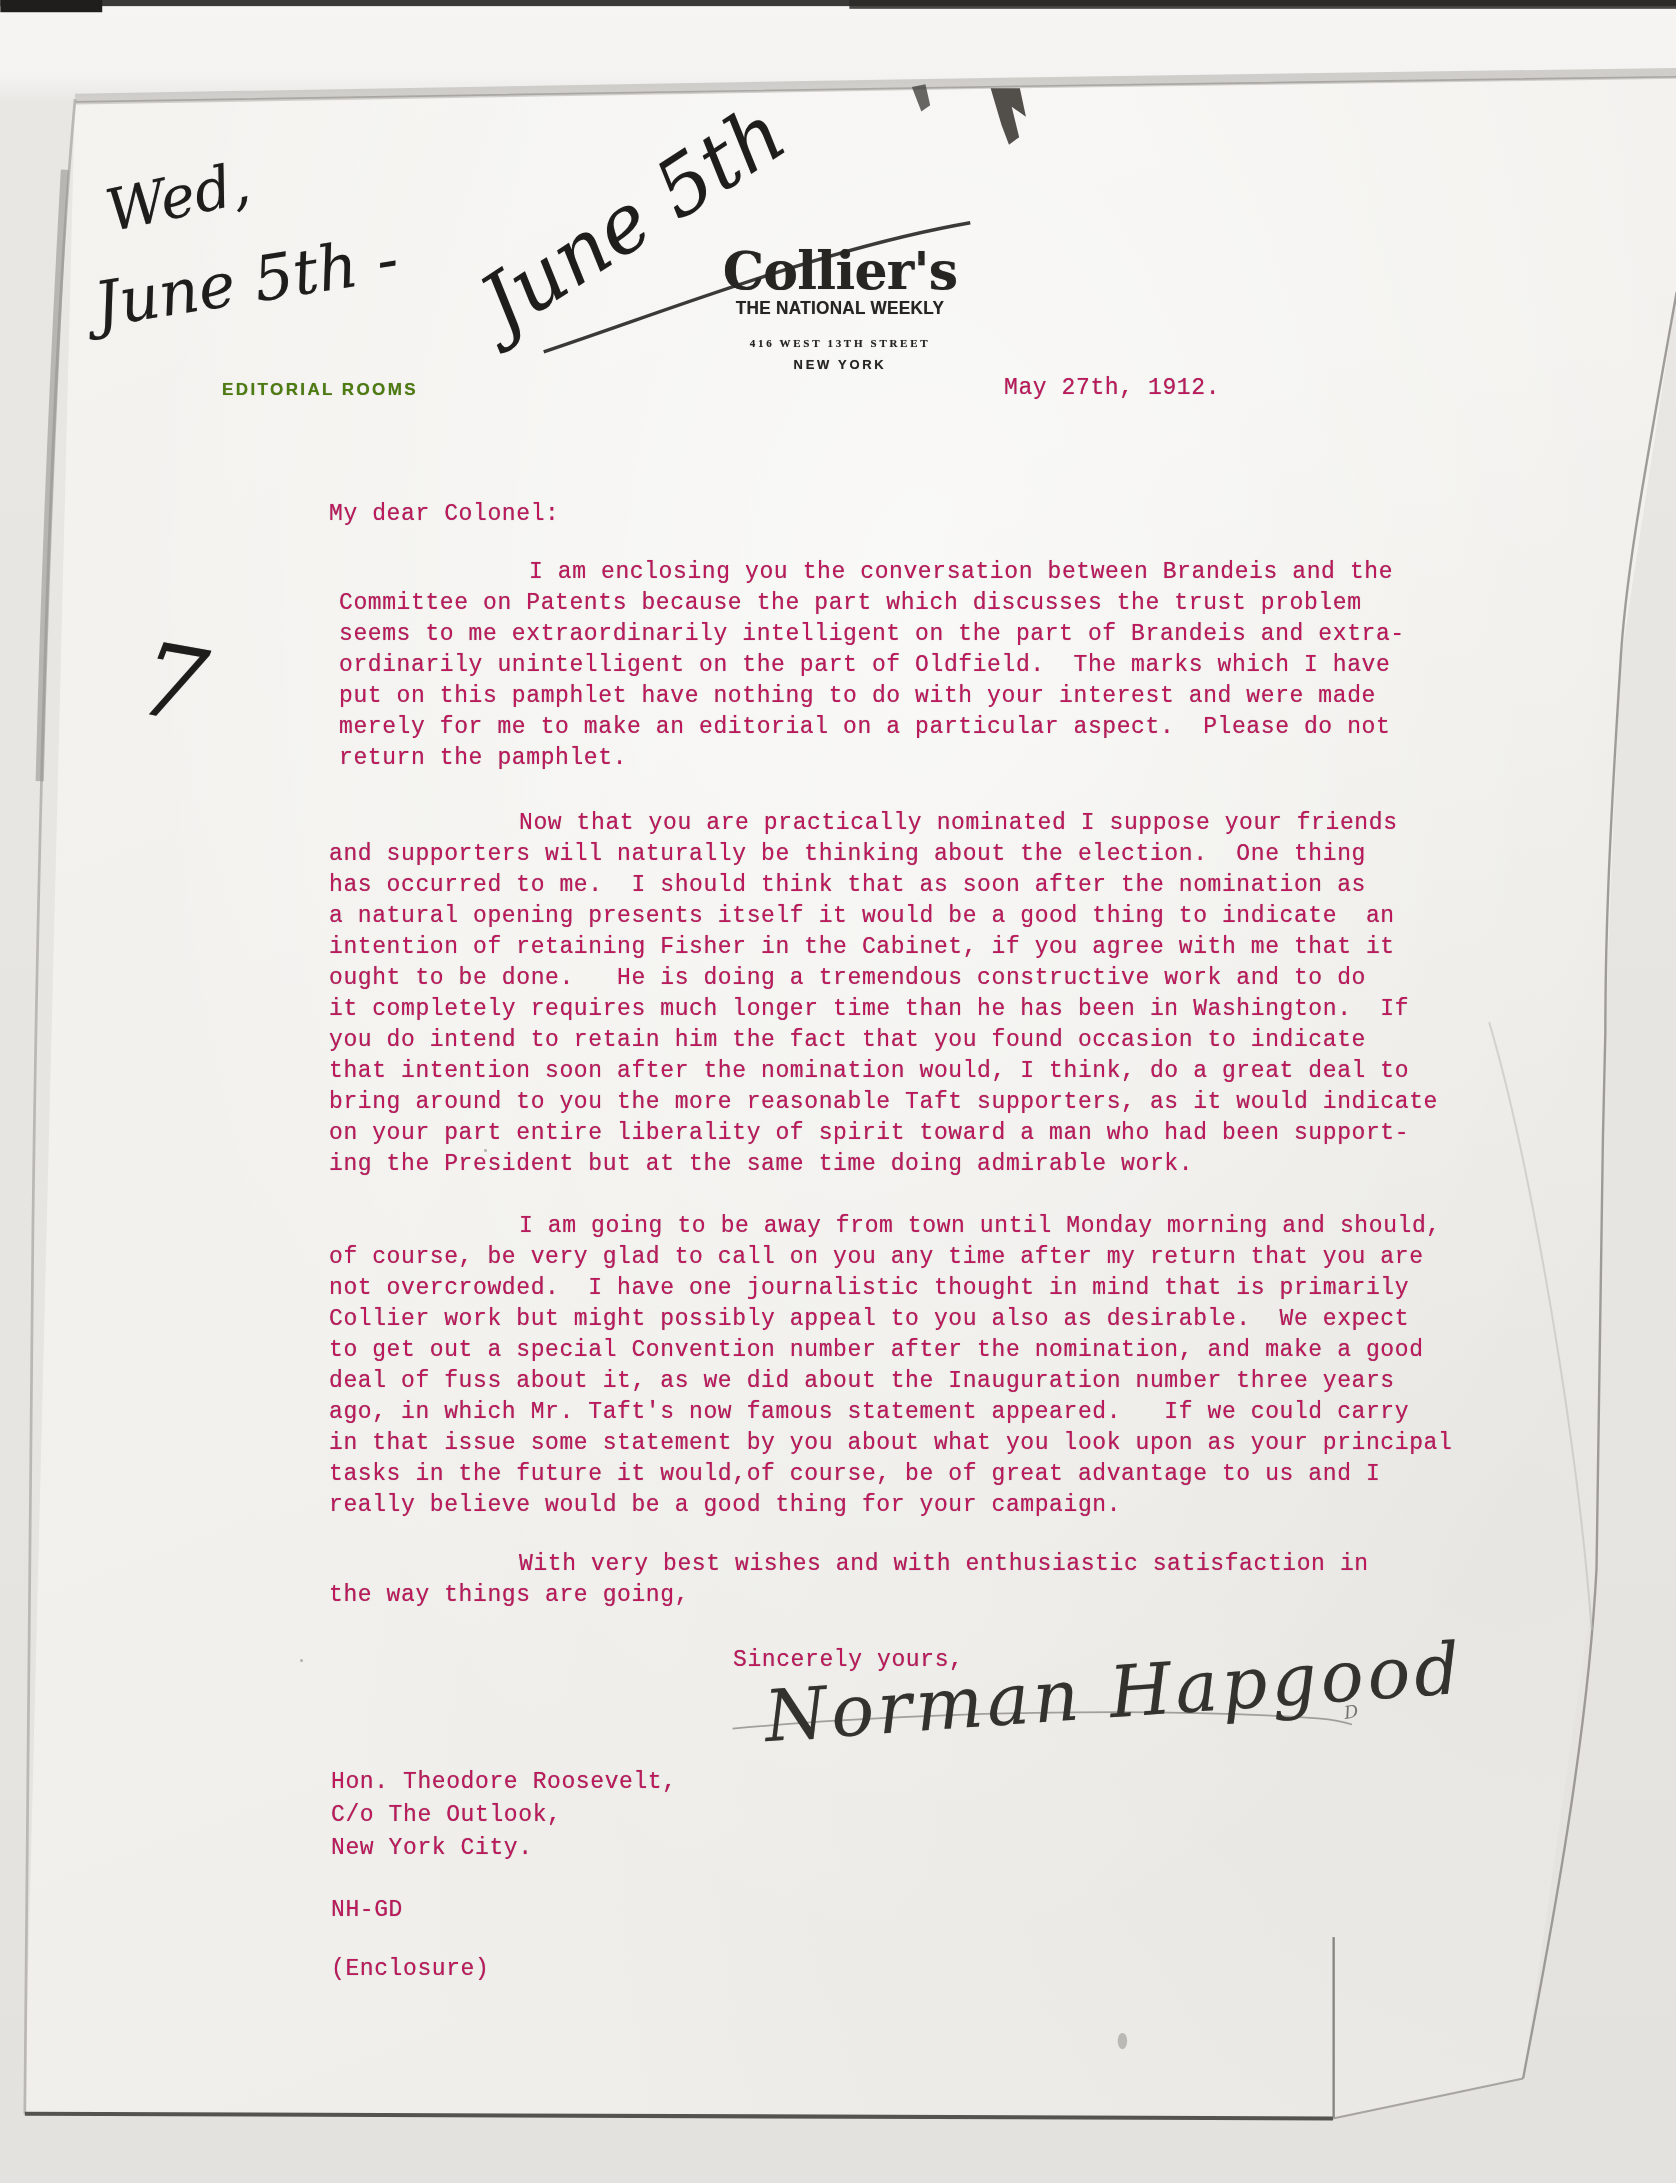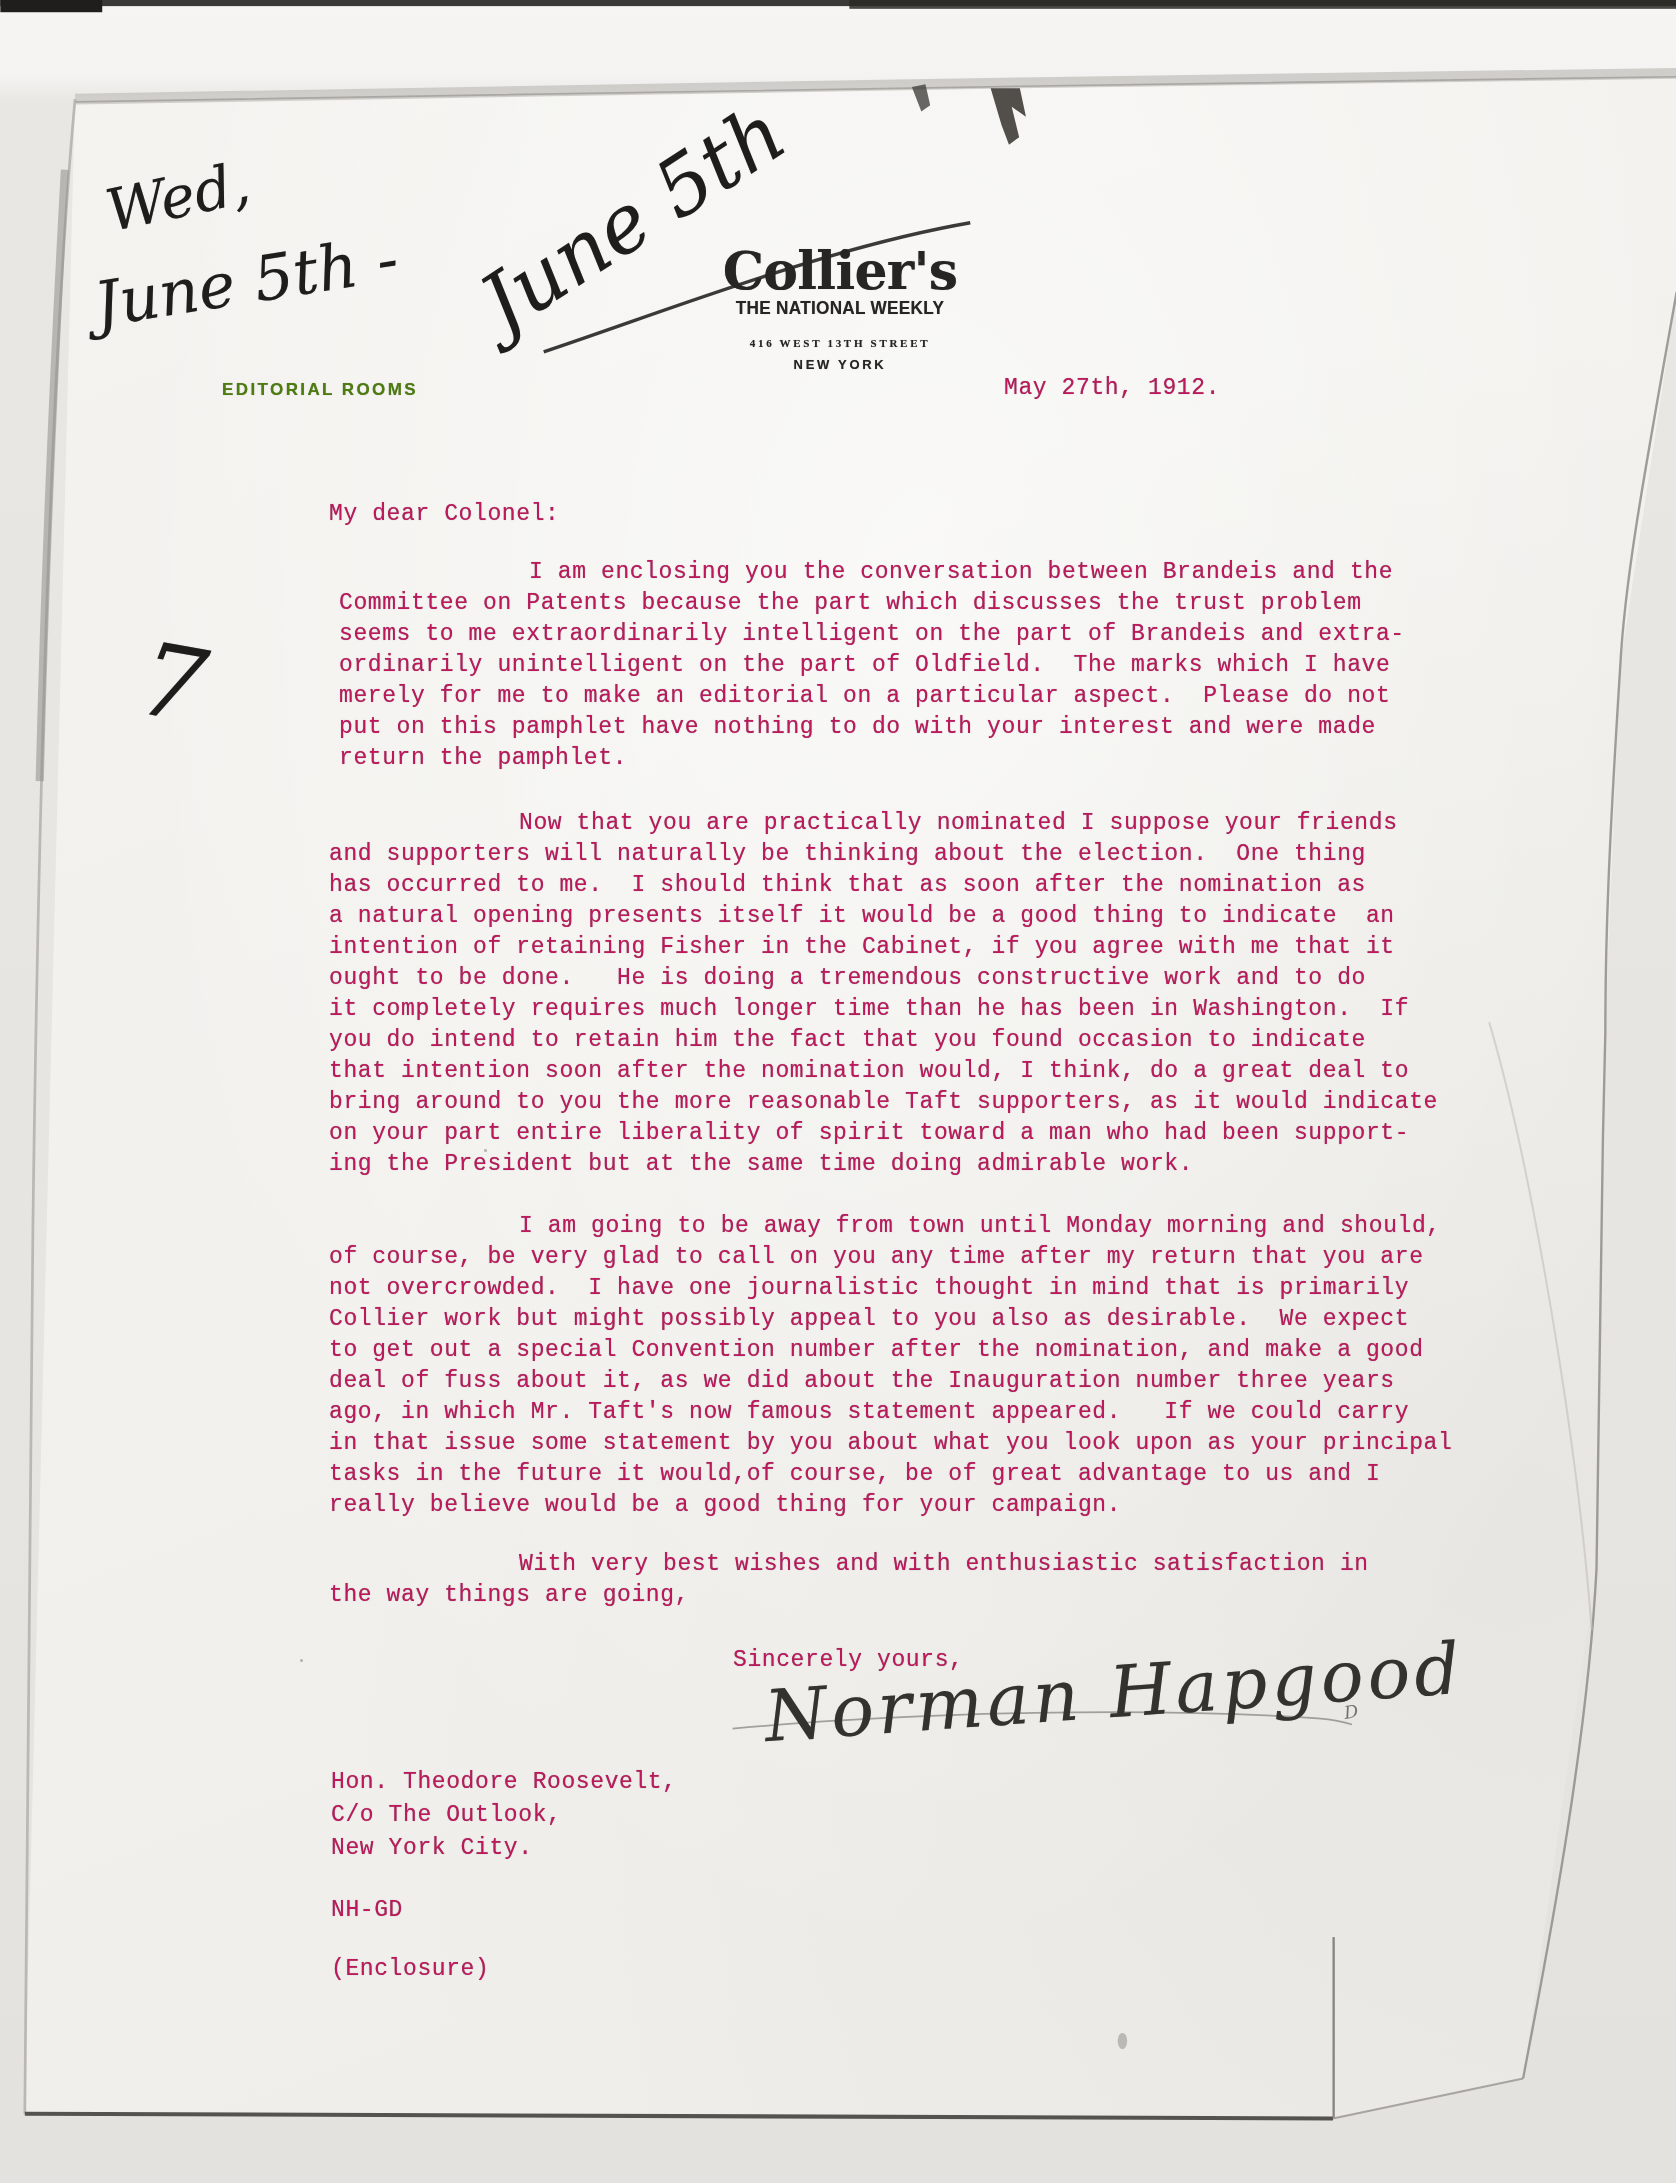--- a/index.html
+++ b/index.html
@@ -93,22 +93,22 @@
 
 <div class="tw" style="left:1004px;top:373px;">May 27th, 1912.</div>
 
 <div class="tw" style="left:329px;top:499px;">My dear Colonel:</div>
 
 <div class="tw para" style="left:318px;top:557px;margin-left:21px;">
     <div class="line">I am enclosing you the conversation between Brandeis and the</div>
     <div class="line">Committee on Patents because the part which discusses the trust problem</div>
     <div class="line">seems to me extraordinarily intelligent on the part of Brandeis and extra-</div>
     <div class="line">ordinarily unintelligent on the part of Oldfield.  The marks which I have</div>
+    <div class="line">put on this pamphlet have nothing to do with your interest and were made</div>
     <div class="line">merely for me to make an editorial on a particular aspect.  Please do not</div>
-    <div class="line">put on this pamphlet have nothing to do with your interest and were made</div>
     <div class="line">return the pamphlet.</div>
   </div>
 <div class="tw para" style="left:329px;top:808px;">
     <div class="line">Now that you are practically nominated I suppose your friends</div>
     <div class="line">and supporters will naturally be thinking about the election.  One thing</div>
     <div class="line">has occurred to me.  I should think that as soon after the nomination as</div>
     <div class="line">a natural opening presents itself it would be a good thing to indicate  an</div>
     <div class="line">intention of retaining Fisher in the Cabinet, if you agree with me that it</div>
     <div class="line">ought to be done.   He is doing a tremendous constructive work and to do</div>
     <div class="line">it completely requires much longer time than he has been in Washington.  If</div>

